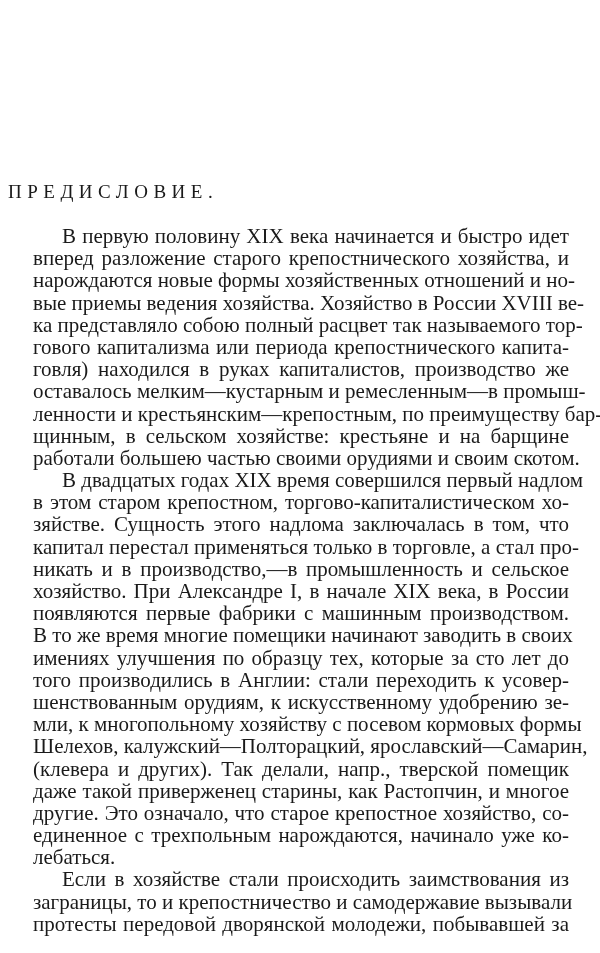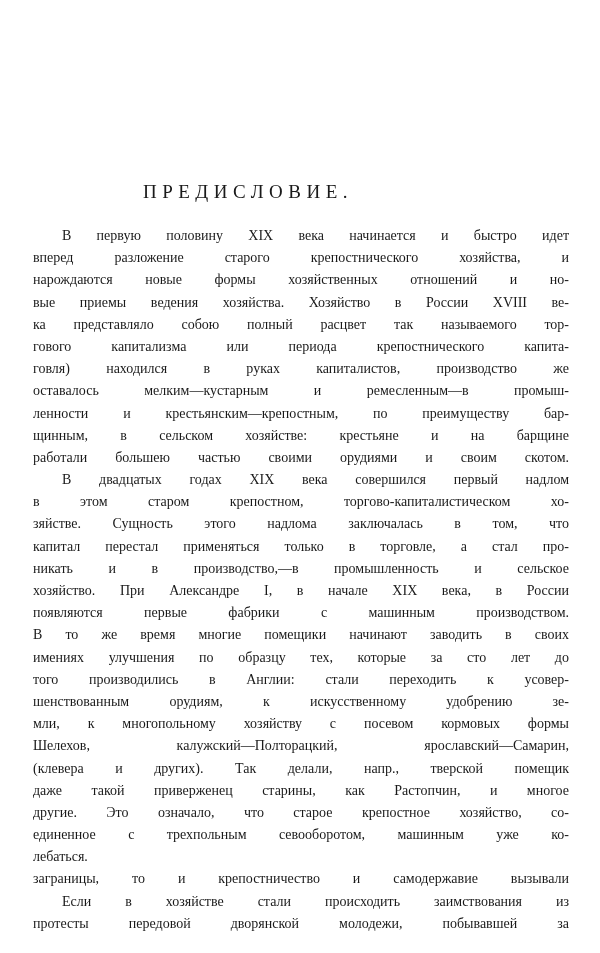--- a/index.html
+++ b/index.html
@@ -20,38 +20,38 @@
       left: 0;
       top: 0;
       width: 600px;
       height: 953px;
     }
     .title {
       position: absolute;
       top: 181px;
       left: 0;
       width: 488px;
-      text-align: center;
+      text-align: left;
       font-size: 19px;
       letter-spacing: 5.5px;
       padding-left: 8px;
       box-sizing: border-box;
       color: #1a1a1a;
     }
     .body-text {
       position: absolute;
       top: 225px;
       left: 33px;
       width: 536px;
     }
     .line {
       display: block;
       height: 22.2px;
       line-height: 22.2px;
-      font-size: 14px;
+      font-size: 21px;
       white-space: nowrap;
       text-align: justify;
       text-align-last: justify;
       overflow: visible;
     }
     .line.indent {
       padding-left: 29px;
     }
     .line.last {
       text-align-last: left;
@@ -73,40 +73,40 @@
       <span class="line">ка представляло собою полный расцвет так называемого тор-</span>
       <span class="line">гового капитализма или периода крепостнического капита-</span>
       <span class="line">говля) находился в руках капиталистов, производство же</span>
       <span class="line">оставалось мелким—кустарным и ремесленным—в промыш-</span>
       <span class="line">ленности и крестьянским—крепостным, по преимуществу бар-</span>
       <span class="line">щинным, в сельском хозяйстве: крестьяне и на барщине</span>
       <span class="line">работали большею частью своими орудиями и своим скотом.</span>
     </div>
 
     <div>
-      <span class="line indent">В двадцатых годах XIX века совершился первый надлом</span>
+      <span class="line indent">В двадцатых годах XIX время совершился первый надлом</span>
       <span class="line">в этом старом крепостном, торгово-капиталистическом хо-</span>
       <span class="line">зяйстве. Сущность этого надлома заключалась в том, что</span>
       <span class="line">капитал перестал применяться только в торговле, а стал про-</span>
       <span class="line">никать и в производство,—в промышленность и сельское</span>
       <span class="line">хозяйство. При Александре I, в начале XIX века, в России</span>
       <span class="line">появляются первые фабрики с машинным производством.</span>
       <span class="line">В то же время многие помещики начинают заводить в своих</span>
       <span class="line">имениях улучшения по образцу тех, которые за сто лет до</span>
       <span class="line">того производились в Англии: стали переходить к усовер-</span>
       <span class="line">шенствованным орудиям, к искусственному удобрению зе-</span>
       <span class="line">мли, к многопольному хозяйству с посевом кормовых формы</span>
       <span class="line">Шелехов, калужский—Полторацкий, ярославский—Самарин,</span>
       <span class="line">(клевера и других). Так делали, напр., тверской помещик</span>
       <span class="line">даже такой приверженец старины, как Растопчин, и многое</span>
       <span class="line">другие. Это означало, что старое крепостное хозяйство, со-</span>
-      <span class="line">единенное с трехпольным севооборотом, машинным уже ко-</span>
+      <span class="line">единенное с трехпольным нарождаются, начинало уже ко-</span>
       <span class="line last">лебаться.</span>
     </div>
 
     <div>
+      <span class="line indent">Если в хозяйстве стали происходить заимствования из</span>
       <span class="line">заграницы, то и крепостничество и самодержавие вызывали</span>
-      <span class="line indent">Если в хозяйстве стали происходить заимствования из</span>
       <span class="line">протесты передовой дворянской молодежи, побывавшей за</span>
 
     </div>
   </div>
 </div>
 
 </body></html>

